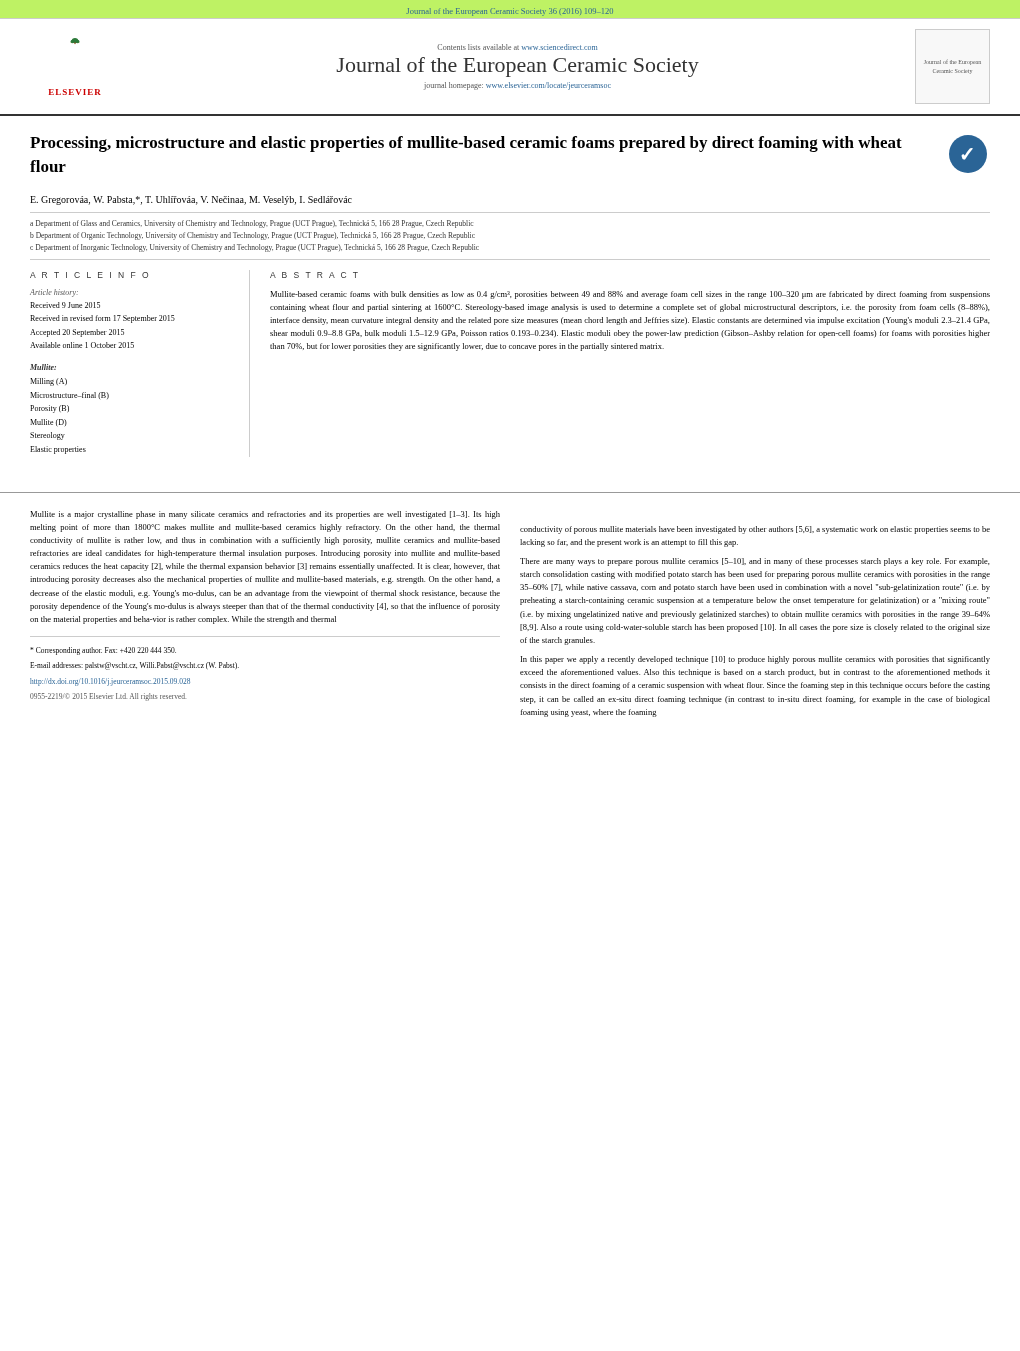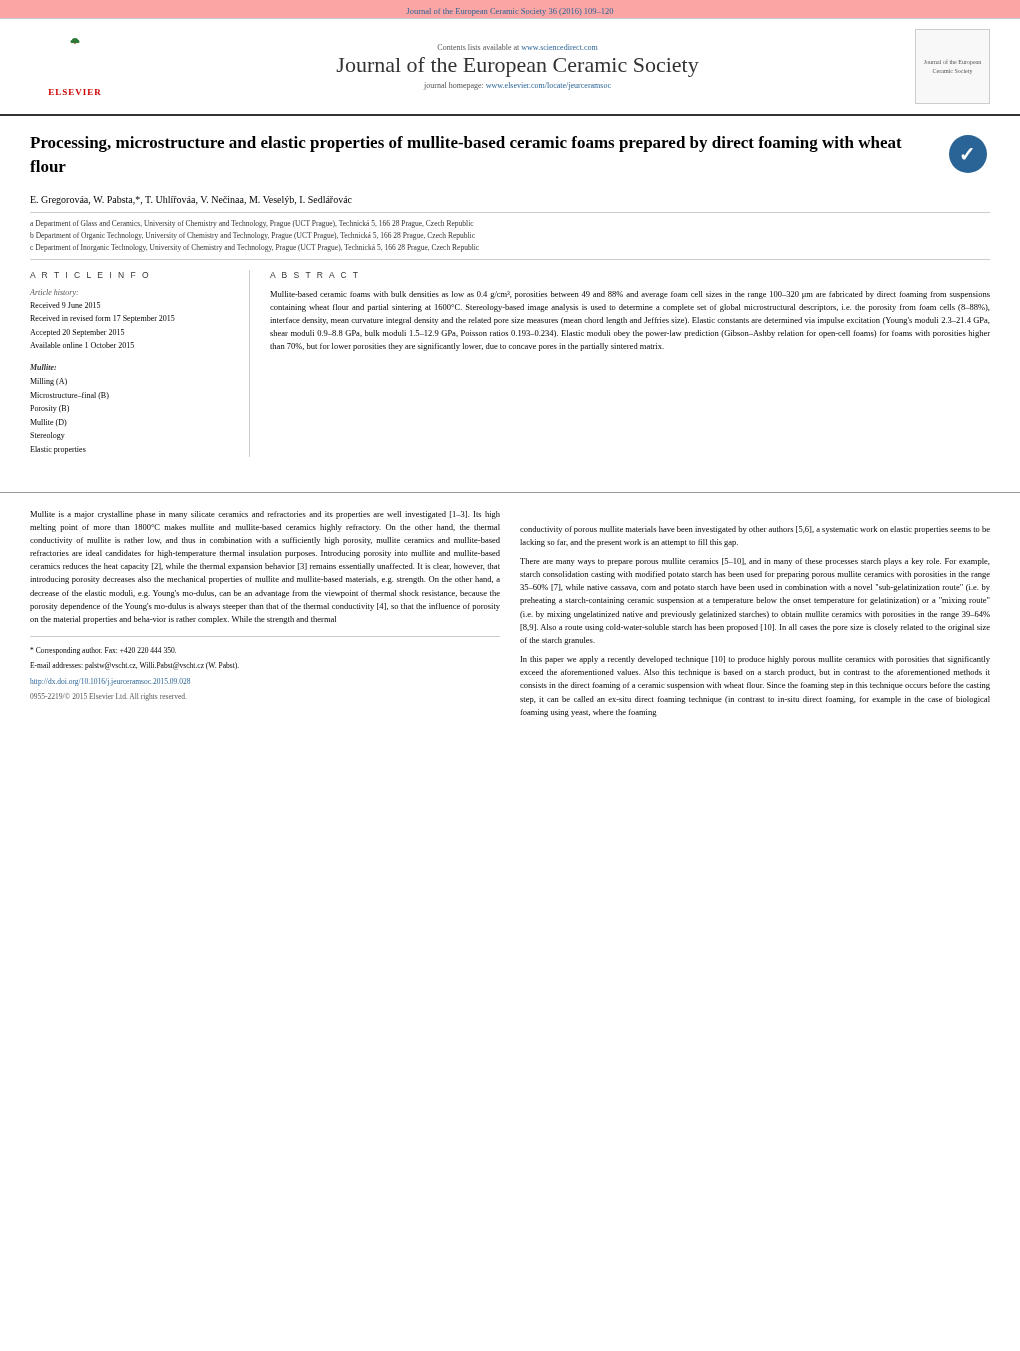--- a/index.html
+++ b/index.html
@@ -6,21 +6,21 @@
     body {
       background: #fff;
       font-family: 'Times New Roman', Times, serif;
       font-size: 10px;
       color: #000;
       width: 1020px;
       min-height: 1351px;
     }
 
     .top-bar {
-      background: #fca5a5;
+      background: #bef264;
       text-align: center;
       padding: 6px 0 2px;
       font-size: 8.5px;
       color: #2a6496;
       border-bottom: 1px solid #ccc;
     }
 
     .journal-header {
       display: flex;
       align-items: center;

